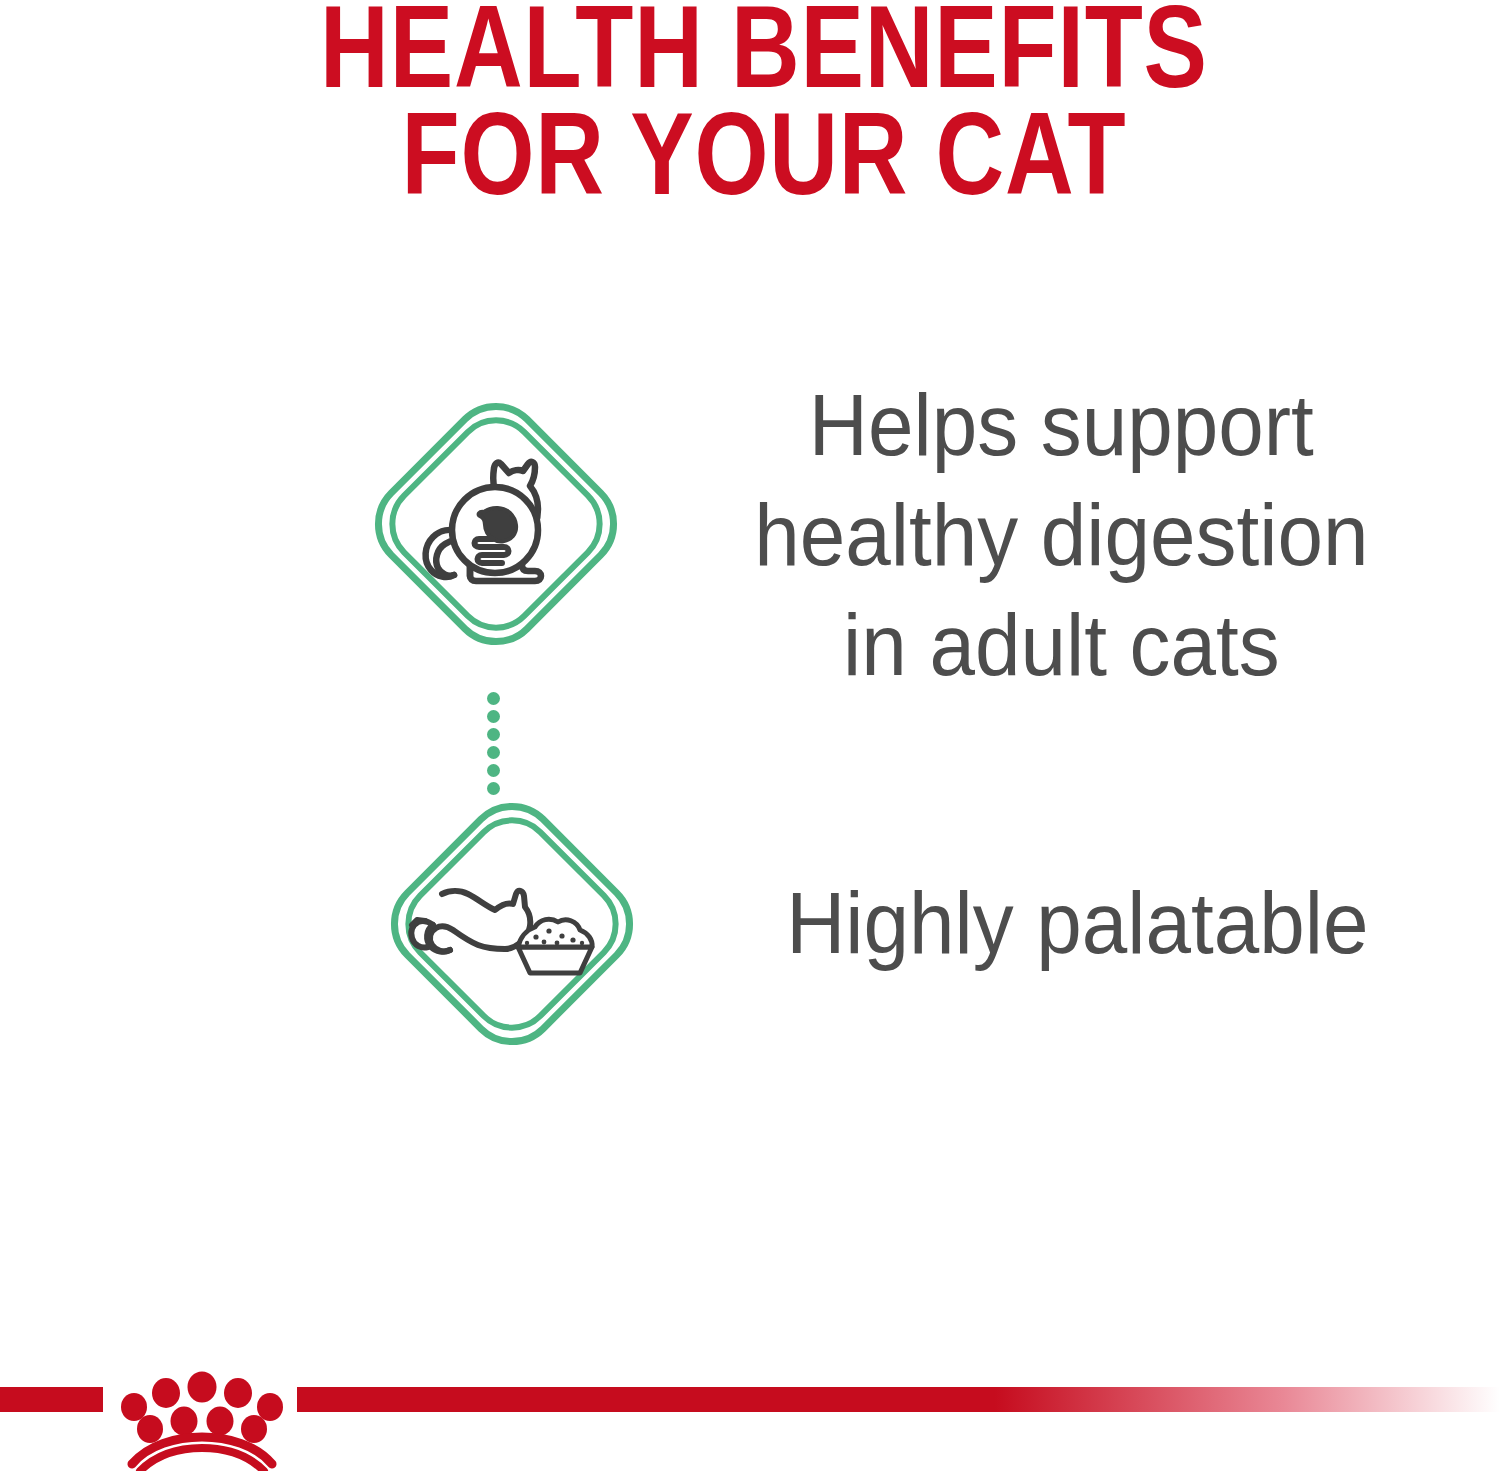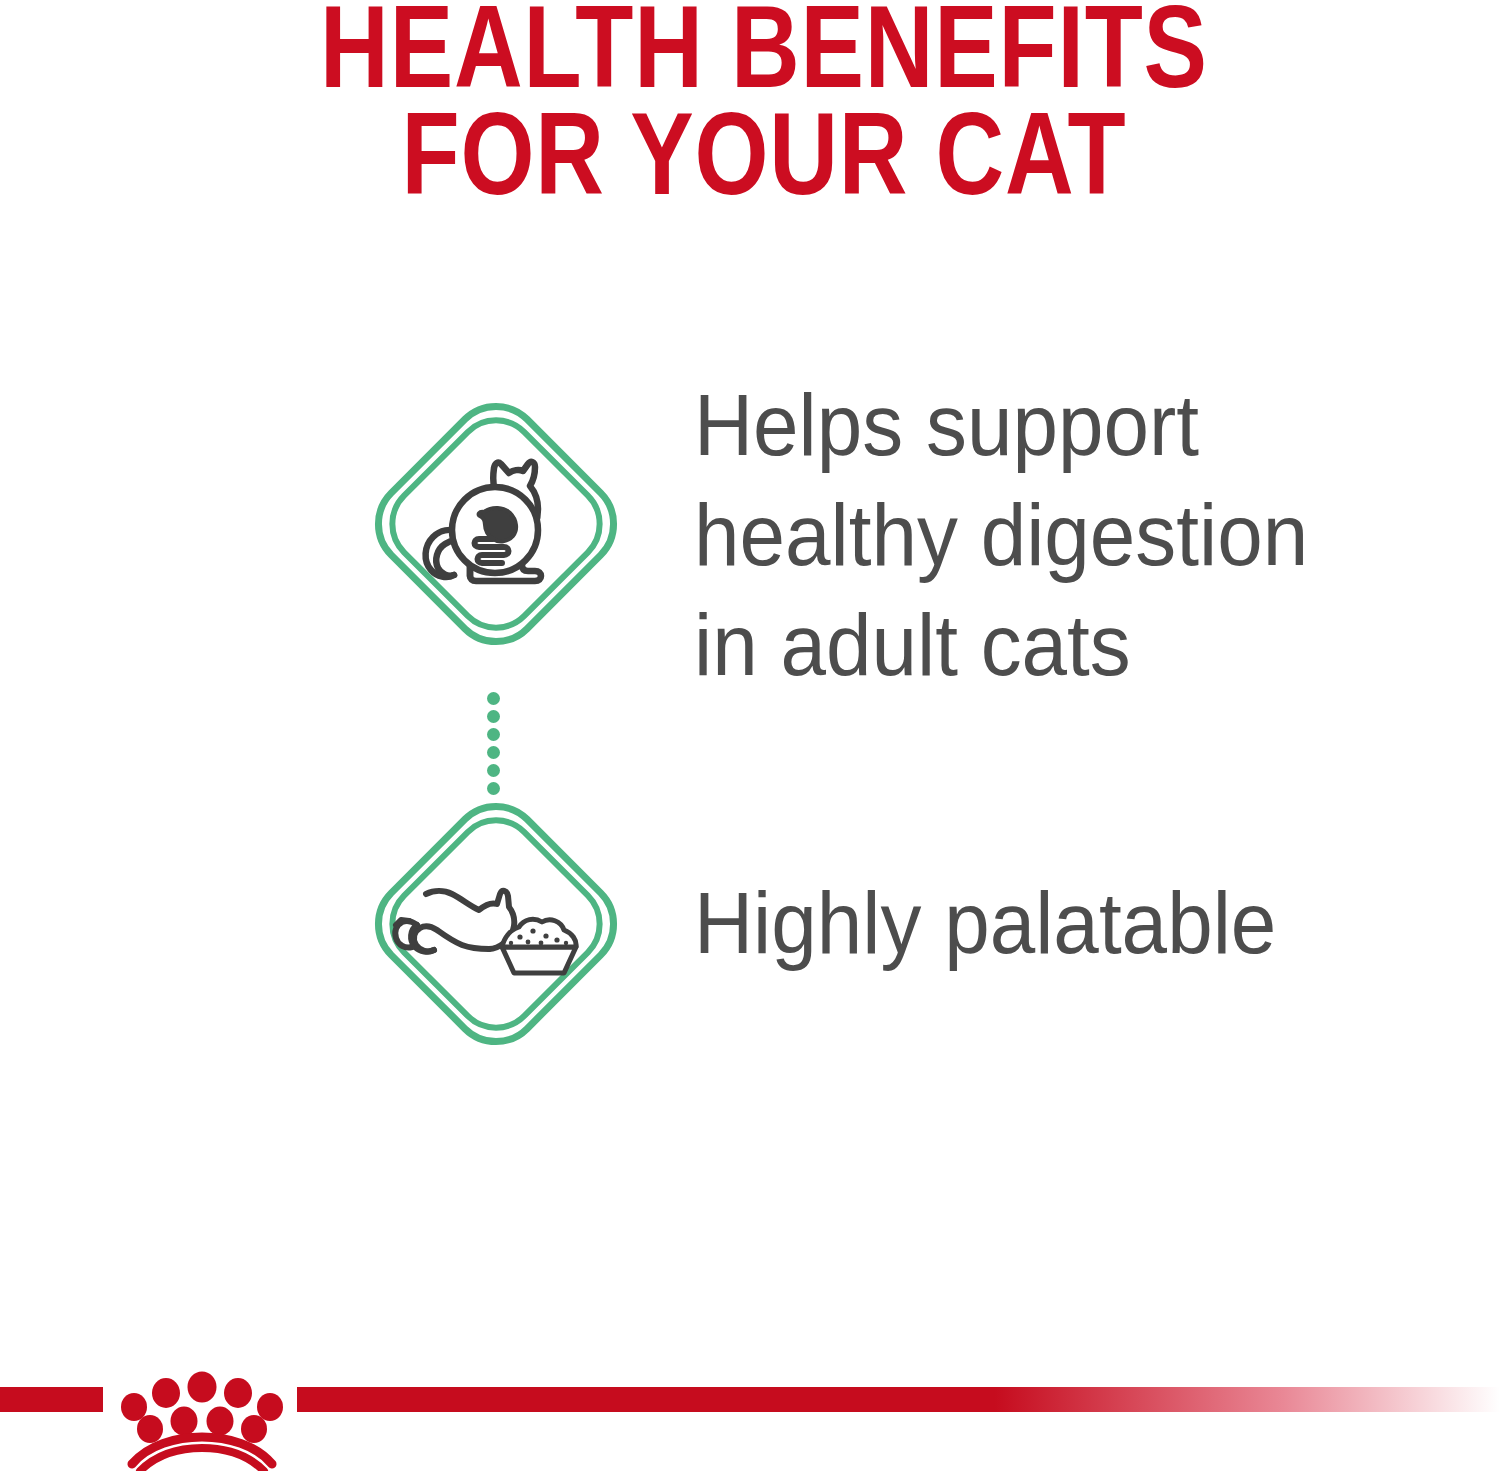--- a/index.html
+++ b/index.html
@@ -41,23 +41,25 @@
   
   #benefits {
     position: absolute;
     left: 0;
     top: 380px;
     width: 1500px;
   }
   .benefit-row {
     position: relative;
     height: 290px;
+    text-align: center;
   }
   .benefit-row.row-2 {
     margin-top: 110px;
+    margin-left: 16px;
   }
 
   .icon-wrap {
     position: absolute;
     left: 352px;
     top: 0;
     width: 288px;
     height: 288px;
   }
   .icon-wrap svg { display: block; width: 288px; height: 288px; }

